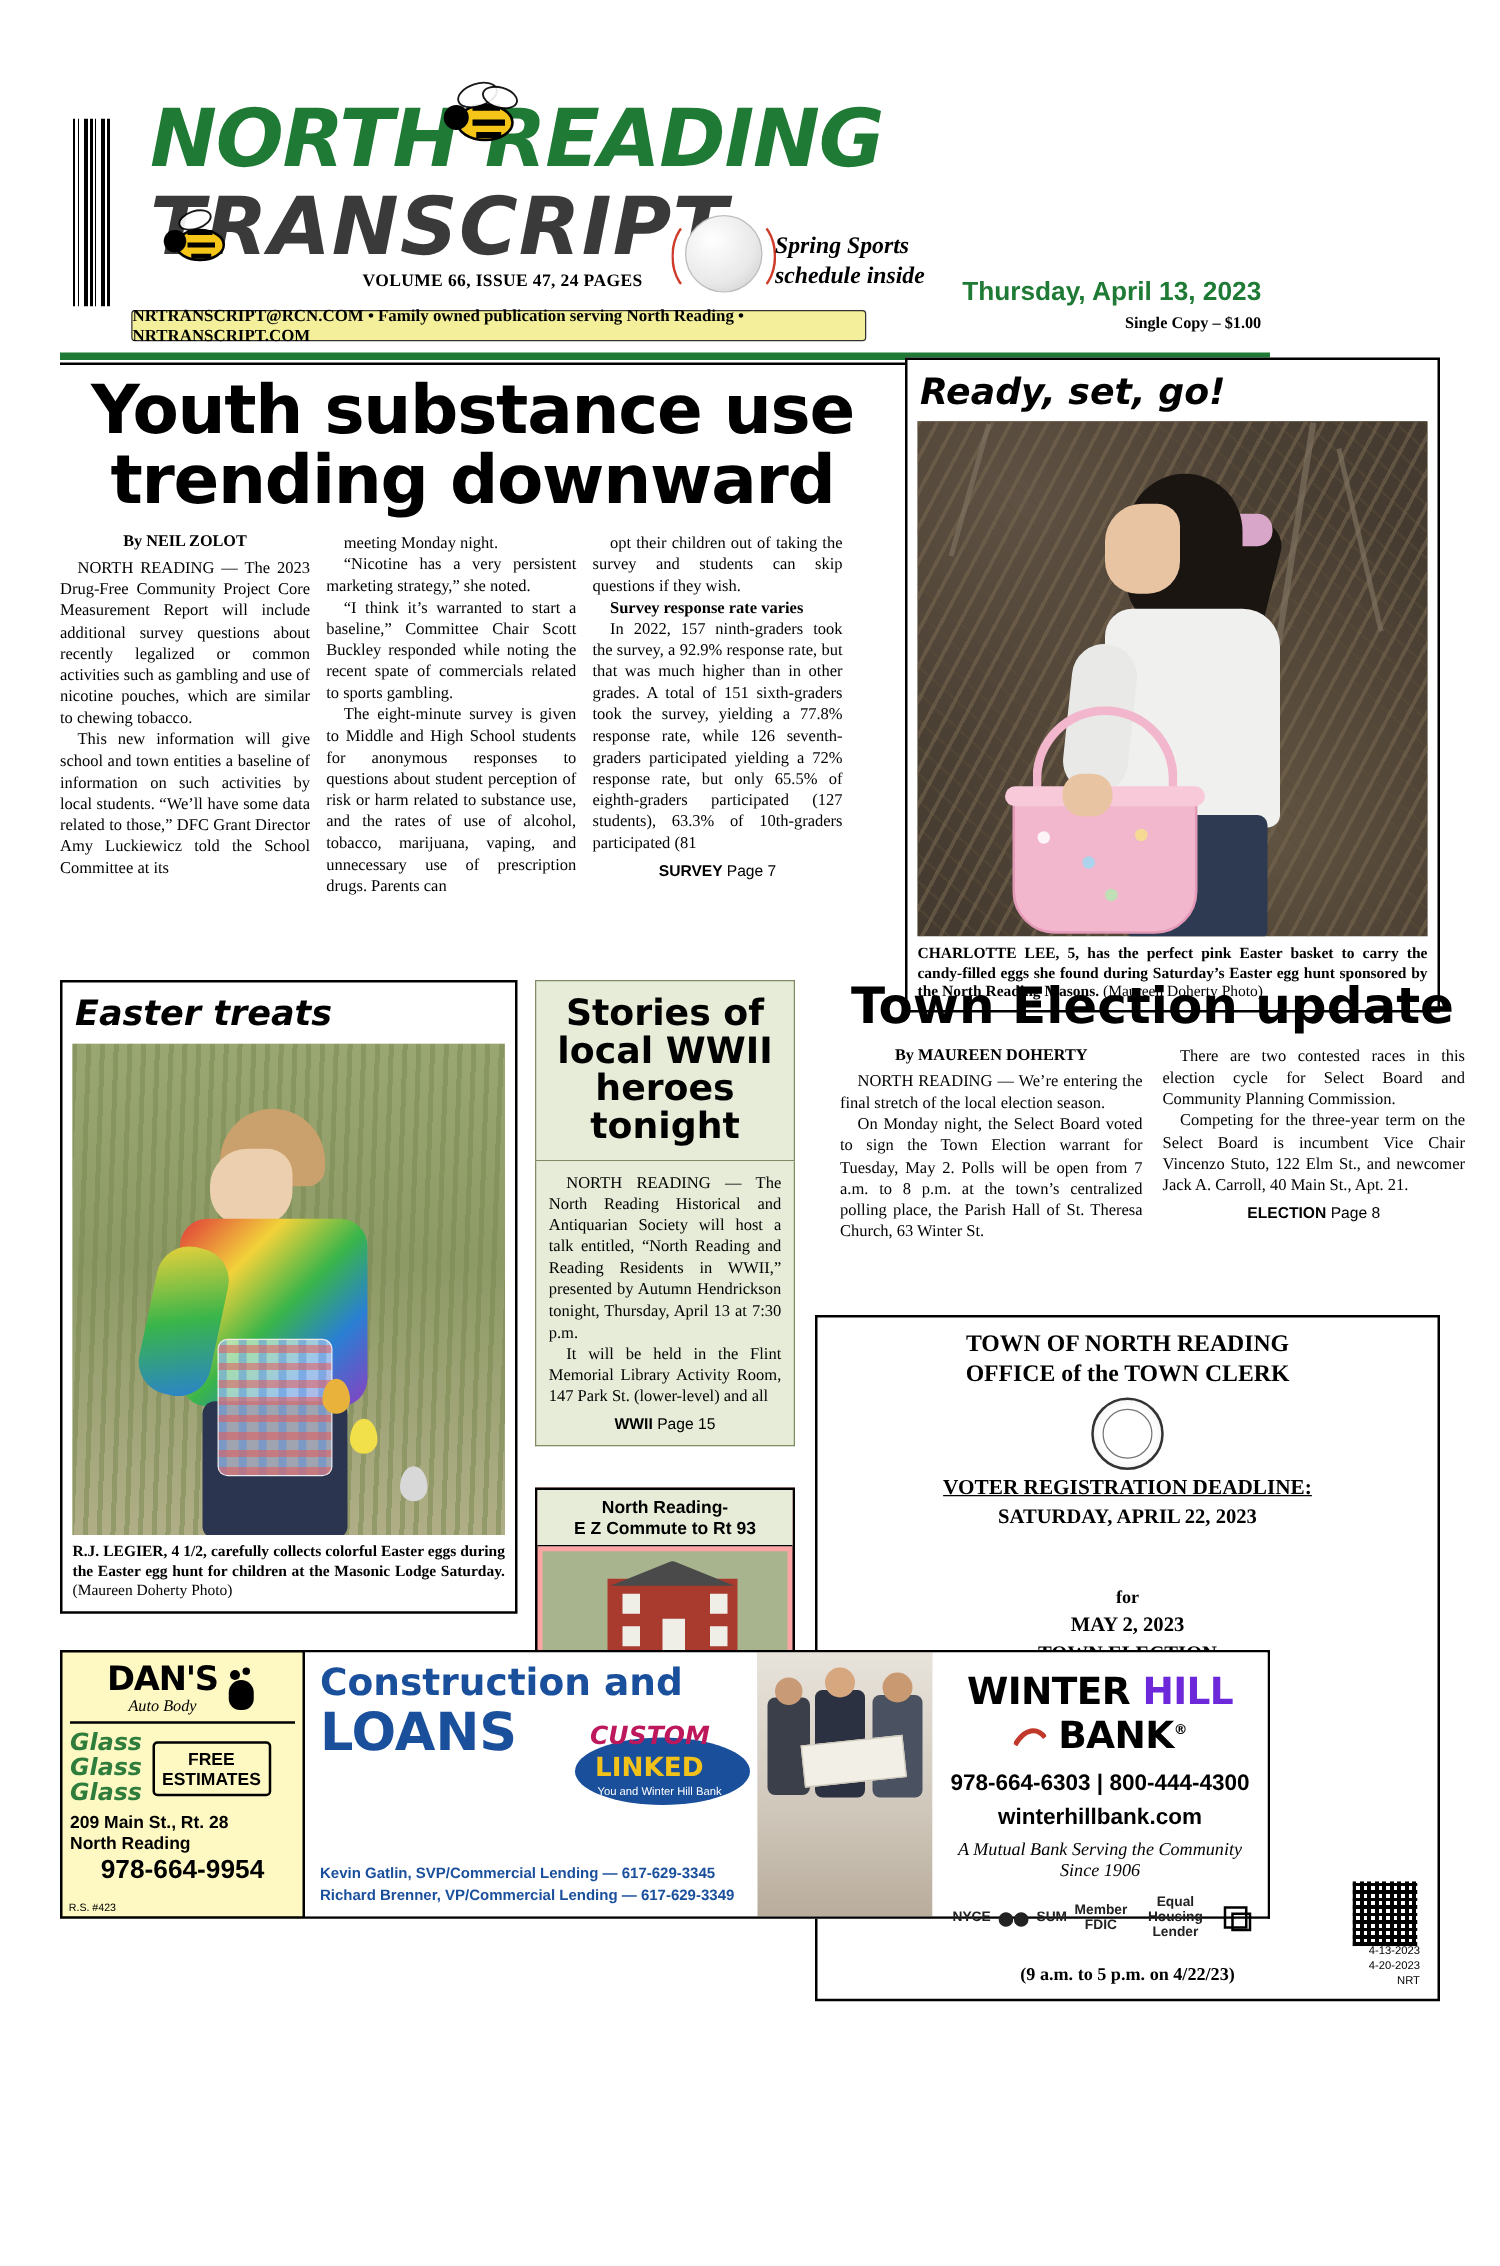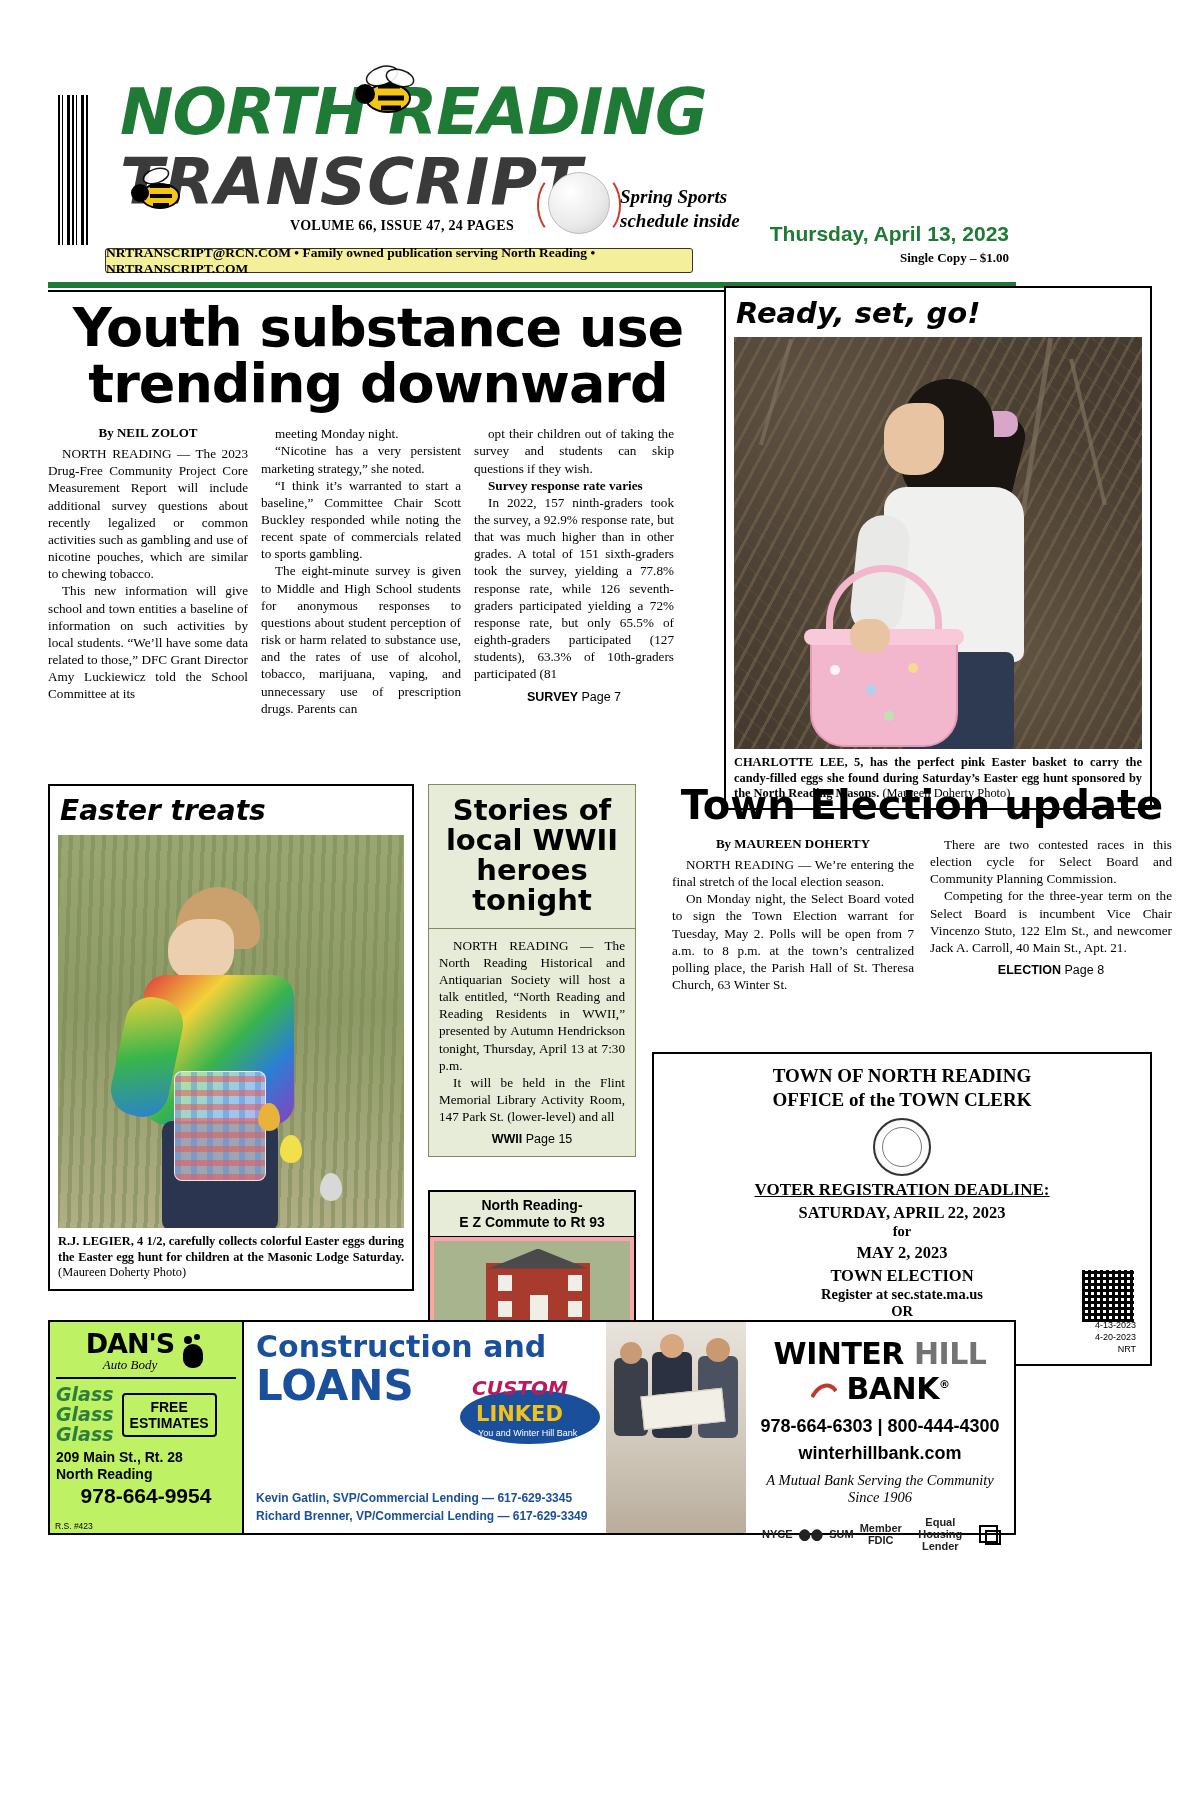--- a/index.html
+++ b/index.html
@@ -153,31 +153,31 @@
   .el-cols > div { width:242px; }
 
   .clerkbox { position:absolute; left:604px; top:268px; width:500px; border:2px solid #000; background:#fff;
               padding:10px 14px 10px 14px; text-align:center; }
   .cb-h { font-family:"Liberation Serif",serif; font-weight:bold; font-size:19px; line-height:1.25;}
   .seal { width:58px; height:58px; border-radius:50%; border:2px solid #333; margin:6px auto 4px auto;
           background:radial-gradient(circle,#fff 55%, #e8e8e8 100%); position:relative; }
   .seal:after { content:""; position:absolute; inset:7px; border:1px solid #777; border-radius:50%; }
   .cb-dead { font-family:"Liberation Serif",serif; font-weight:bold; font-size:17px; text-decoration:underline; margin-top:2px;}
   .cb-line { font-family:"Liberation Serif",serif; font-weight:bold; font-size:16.5px; margin-top:3px;}
-  .cb-sm { font-size:14.5px; font-weight:bold; }
+  .cb-sm { font-size:14.5px; font-weight:bold;margin-top:47px; }
   .qr { position:absolute; right:14px; bottom:40px; width:56px; height:56px;
         background:
          repeating-linear-gradient(90deg,#000 0 3px,#fff 3px 6px),
          repeating-linear-gradient(0deg,#000 0 3px,#fff 3px 6px);
         background-blend-mode:multiply; border:2px solid #fff; }
   .qr-dates { position:absolute; right:14px; bottom:8px; font-family:"Liberation Sans",sans-serif; font-size:9px; text-align:right; line-height:1.3;}
 
   
   .ads { position:absolute; left:48px; top:1320px; right:48px; height:215px; display:flex; gap:0; }
-  .ad-dans { width:196px; border:2px solid #000; padding:6px; position:relative; background:#bef264; }
+  .ad-dans { width:196px; border:2px solid #000; padding:6px; position:relative; background:#fef9c3; }
   .dans-top { display:flex; align-items:center; justify-content:center; gap:6px; border-bottom:2px solid #000; padding-bottom:4px;}
   .dans-name { font-family:"DejaVu Sans",sans-serif; font-weight:bold; font-size:27px; letter-spacing:-1px;}
   .dans-sub { font-family:"Liberation Serif",serif; font-style:italic; font-size:13px; text-align:center; margin-top:-2px;}
   .foot-icon { width:26px; height:34px; position:relative;}
   .foot-icon .sole { position:absolute; left:3px; top:10px; width:20px; height:24px; background:#000; border-radius:10px 10px 9px 9px;}
   .foot-icon .t1 { position:absolute; left:4px; top:2px; width:8px; height:8px; background:#000; border-radius:50%;}
   .foot-icon .t2 { position:absolute; left:14px; top:0px; width:6px; height:6px; background:#000; border-radius:50%;}
   .glassword { font-family:"DejaVu Sans",sans-serif; font-style:italic; font-weight:bold; font-size:19px; color:#2f7d3c; line-height:1.05;}
   .freebox { border:2px solid #000; border-radius:4px; font-family:"Liberation Sans",sans-serif; font-weight:bold;
              font-size:14px; text-align:center; padding:4px 6px; line-height:1.15;}
@@ -192,21 +192,21 @@
   .wh-names { font-family:"Liberation Sans",sans-serif; font-weight:bold; font-size:12px; color:#1a4f9c; line-height:1.5; position:absolute; bottom:8px; left:12px;}
   .custom-badge { position:absolute; right:6px; top:52px; width:140px; height:82px; }
   .cb-oval { position:absolute; left:0; top:16px; width:140px; height:54px; background:#1a4f9c; border-radius:50%;}
   .cb-custom { position:absolute; left:12px; top:2px; font-family:"DejaVu Sans",sans-serif; font-weight:bold;
                font-style:italic; font-size:20px; color:#be185d; }
   .cb-linked { position:absolute; left:16px; top:28px; font-family:"DejaVu Sans",sans-serif; font-weight:bold; font-size:21px; color:#f2c21b;}
   .cb-tag { position:absolute; left:18px; top:54px; font-family:"Liberation Sans",sans-serif; font-size:9px; color:#fff;}
   .wh-photo { width:140px; position:relative; overflow:hidden; background:#cfc6ba; }
   .wh-right { flex:1; padding:14px 10px; text-align:center; position:relative; background:#fff;}
   .wh-bank { font-family:"DejaVu Sans",sans-serif; font-weight:bold; font-size:30px; letter-spacing:-0.5px;}
-  .wh-bank .blue { color:#737373;margin-top:43px; }
+  .wh-bank .blue { color:#6d28d9;margin-top:43px; }
   .wh-swoosh { display:inline-block; width:26px; height:20px; position:relative; vertical-align:-2px;}
   .wh-phone { font-family:"Liberation Sans",sans-serif; font-weight:bold; font-size:18px; margin-top:10px;}
   .wh-url { font-family:"Liberation Sans",sans-serif; font-weight:bold; font-size:18px; margin-top:6px;}
   .wh-slogan { font-family:"Liberation Serif",serif; font-style:italic; font-size:14.5px; margin-top:8px;}
   .wh-logos { display:flex; align-items:center; justify-content:space-between; gap:6px; margin-top:10px; padding:0 6px;}
   .logo-chip { font-family:"Liberation Sans",sans-serif; font-weight:bold; font-size:11px; color:#222;}
   .eh { width:22px; height:18px; border:2px solid #000; position:relative;}
   .eh:after { content:""; position:absolute; left:4px; top:3px; width:12px; height:11px; border:2px solid #000;}
 </style>
 </head>

